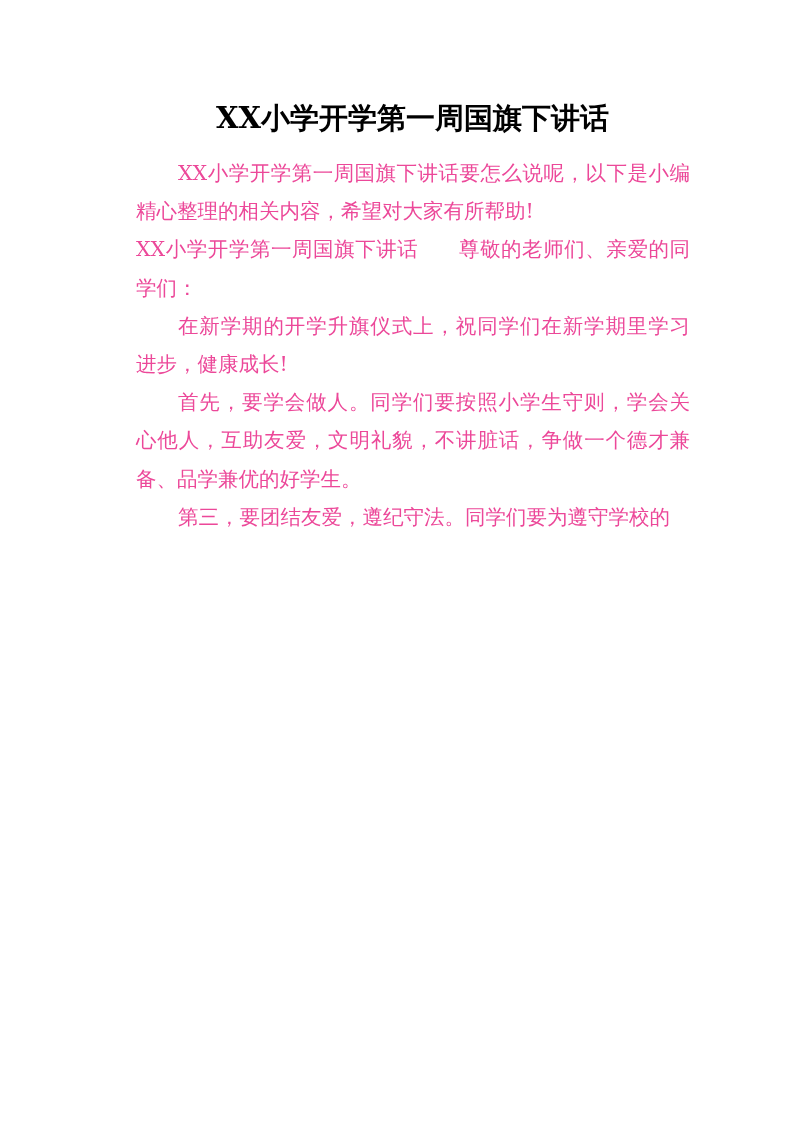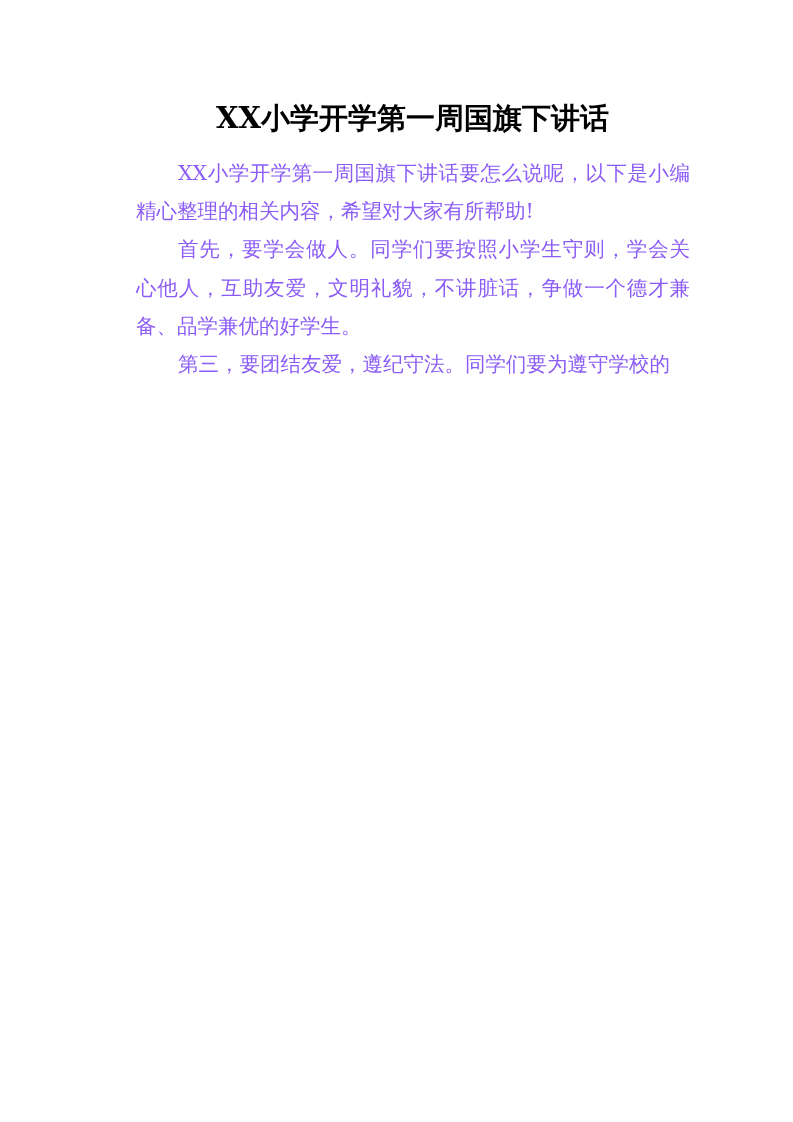--- a/index.html
+++ b/index.html
@@ -37,21 +37,21 @@
       color: #000000;
     }
     .body-text {
       position: absolute;
       left: 120px;
       top: 154px;
       width: 554px;
       font-size: 20.5px;
       line-height: 38.2px;
       text-align: justify;
-      color: #8b5cf6;
+      color: #ec4899;
     }
     .para {
       margin: 0;
       padding: 0;
     }
     .indent {
       text-indent: 42px;
     }
     .gap {
       display: inline-block;
@@ -59,16 +59,18 @@
     }
   </style>
 </head>
 <body>
 
 <div class="page">
   <h1 class="title">XX小学开学第一周国旗下讲话</h1>
 
   <div class="body-text">
     <p class="para indent">XX小学开学第一周国旗下讲话要怎么说呢，以下是小编精心整理的相关内容，希望对大家有所帮助!</p>
+    <p class="para"><span>XX小学开学第一周国旗下讲话</span><span class="gap"></span><span>尊敬的老师们、亲爱的同学们：</span></p>
+    <p class="para indent">在新学期的开学升旗仪式上，祝同学们在新学期里学习进步，健康成长!</p>
     <p class="para indent">首先，要学会做人。同学们要按照小学生守则，学会关心他人，互助友爱，文明礼貌，不讲脏话，争做一个德才兼备、品学兼优的好学生。</p>
     <p class="para indent">第三，要团结友爱，遵纪守法。同学们要为遵守学校的</p>
   </div>
 </div>
 
 </body></html>

